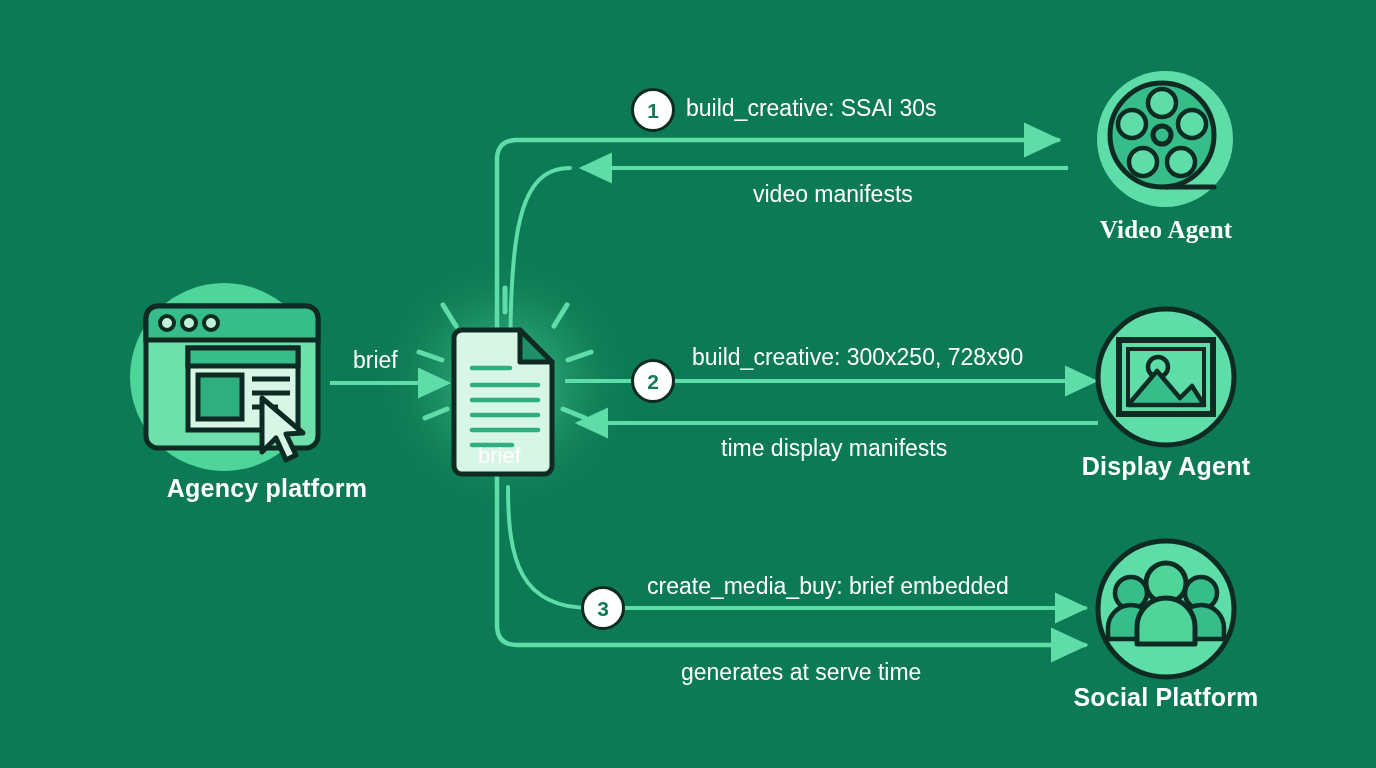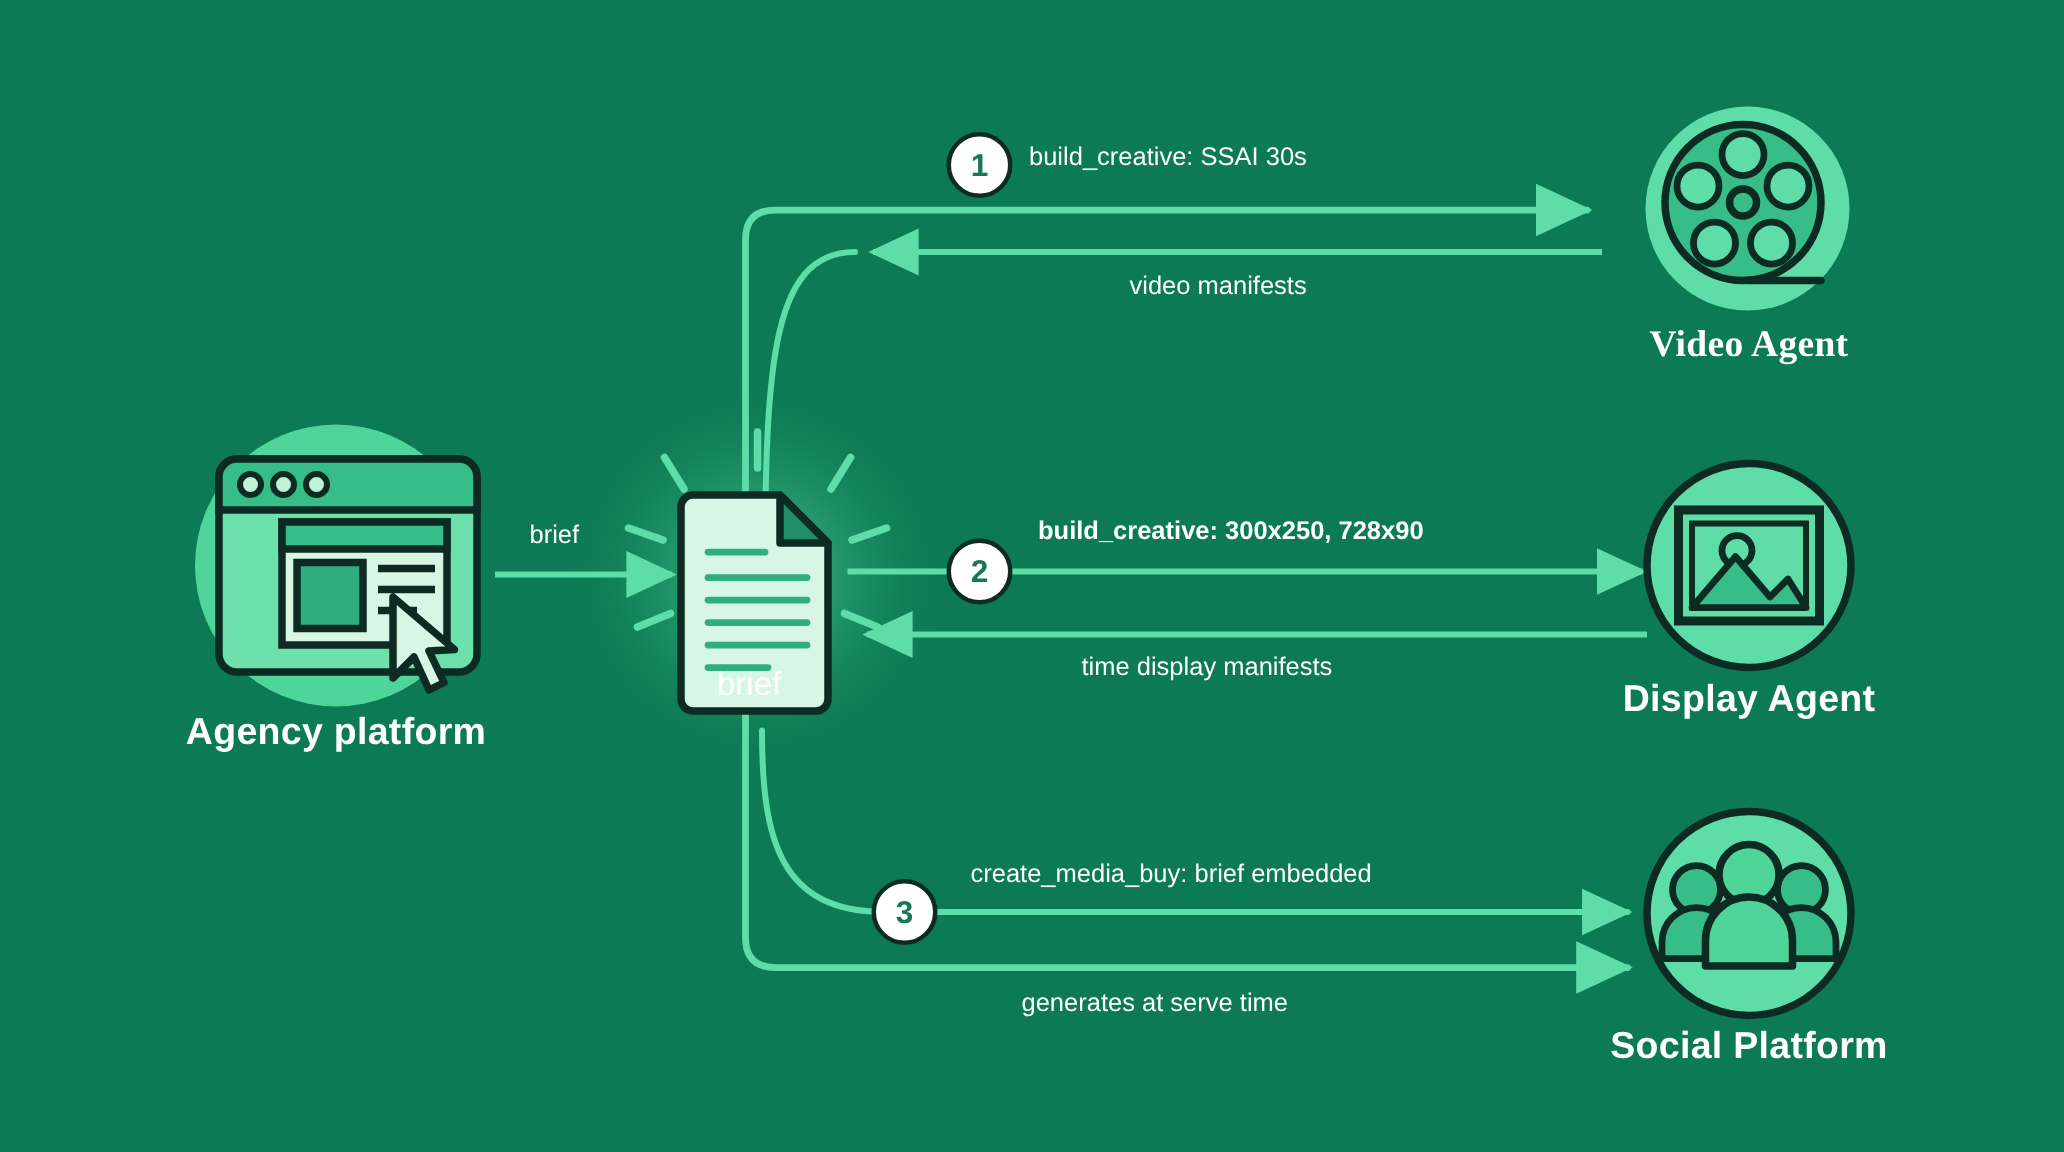--- a/index.html
+++ b/index.html
@@ -18,21 +18,21 @@
     font-weight:700;
     font-size:25px;
     letter-spacing:.2px;
     white-space:nowrap;
     text-align:center;
   }
   .edge-label{
     position:absolute;
     color:#ffffff;
     font-weight:400;
-    font-size:17px;
+    font-size:23px;
     white-space:nowrap;
   }
   .brief-label{
     position:absolute;
     color:#ffffff;
     font-weight:400;
     font-size:22px;
     white-space:nowrap;
   }
   .badge-num{
@@ -170,27 +170,27 @@
 
   <div class="badge-num" style="left:631px; top:88px;">1</div>
   <div class="badge-num" style="left:631px; top:359px;">2</div>
   <div class="badge-num" style="left:581px; top:586px;">3</div>
 
   <div class="edge-label" style="left:353px; top:347px;">brief</div>
 
   <div class="edge-label" style="left:686px; top:95px;">build_creative: SSAI 30s</div>
   <div class="edge-label" style="left:753px; top:181px;">video manifests</div>
 
-  <div class="edge-label" style="left:692px; top:344px;font-weight:bold;">build_creative: 300x250, 728x90</div>
+  <div class="edge-label" style="left:692px; top:344px;">build_creative: 300x250, 728x90</div>
   <div class="edge-label" style="left:721px; top:435px;">time display manifests</div>
 
   <div class="edge-label" style="left:647px; top:573px;text-align:center;">create_media_buy: brief embedded</div>
   <div class="edge-label" style="left:681px; top:659px;">generates at serve time</div>
 
-  <div class="node-label" style="left:0px; top:474px; width:448px;">Agency platform</div>
+  <div class="node-label" style="left:0px; top:474px; width:448px;padding-left:43px;">Agency platform</div>
 
   <div class="brief-label" style="left:478px; top:443px;">brief</div>
 
   <div class="node-label" style="left:986px; top:216px; width:360px;font-family:Liberation Serif, serif;">Video Agent</div>
 
   <div class="node-label" style="left:976px; top:683px; width:380px;">Social Platform</div>
 
   <div class="node-label" style="left:986px; top:452px; width:360px;">Display Agent</div>
 
 </div>

